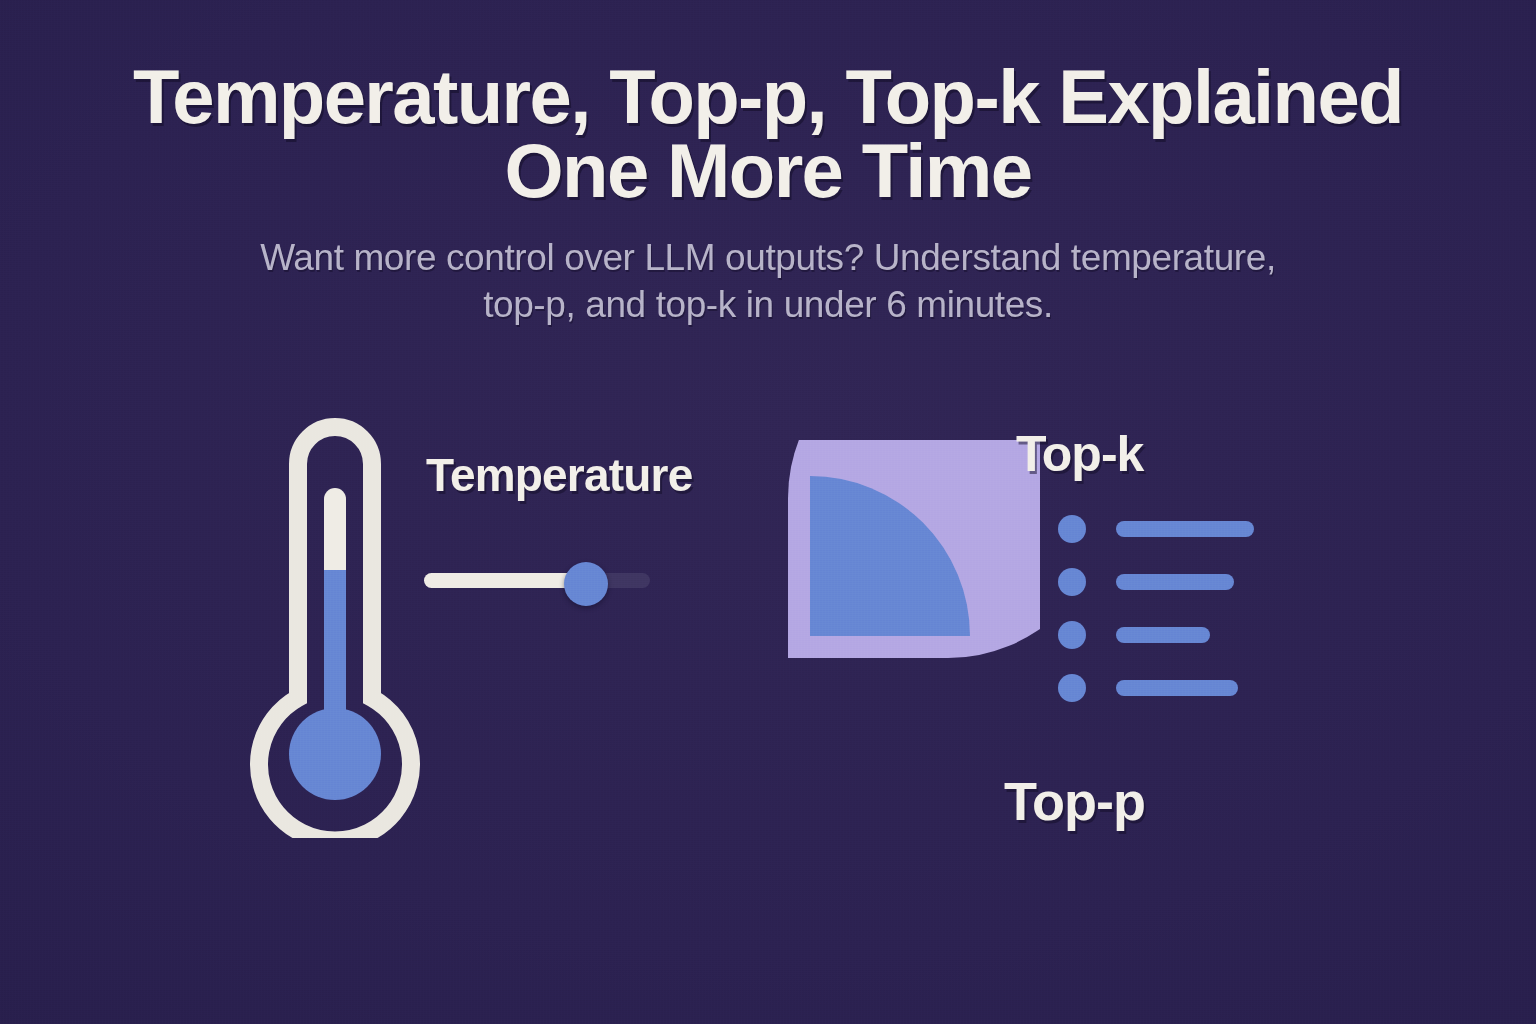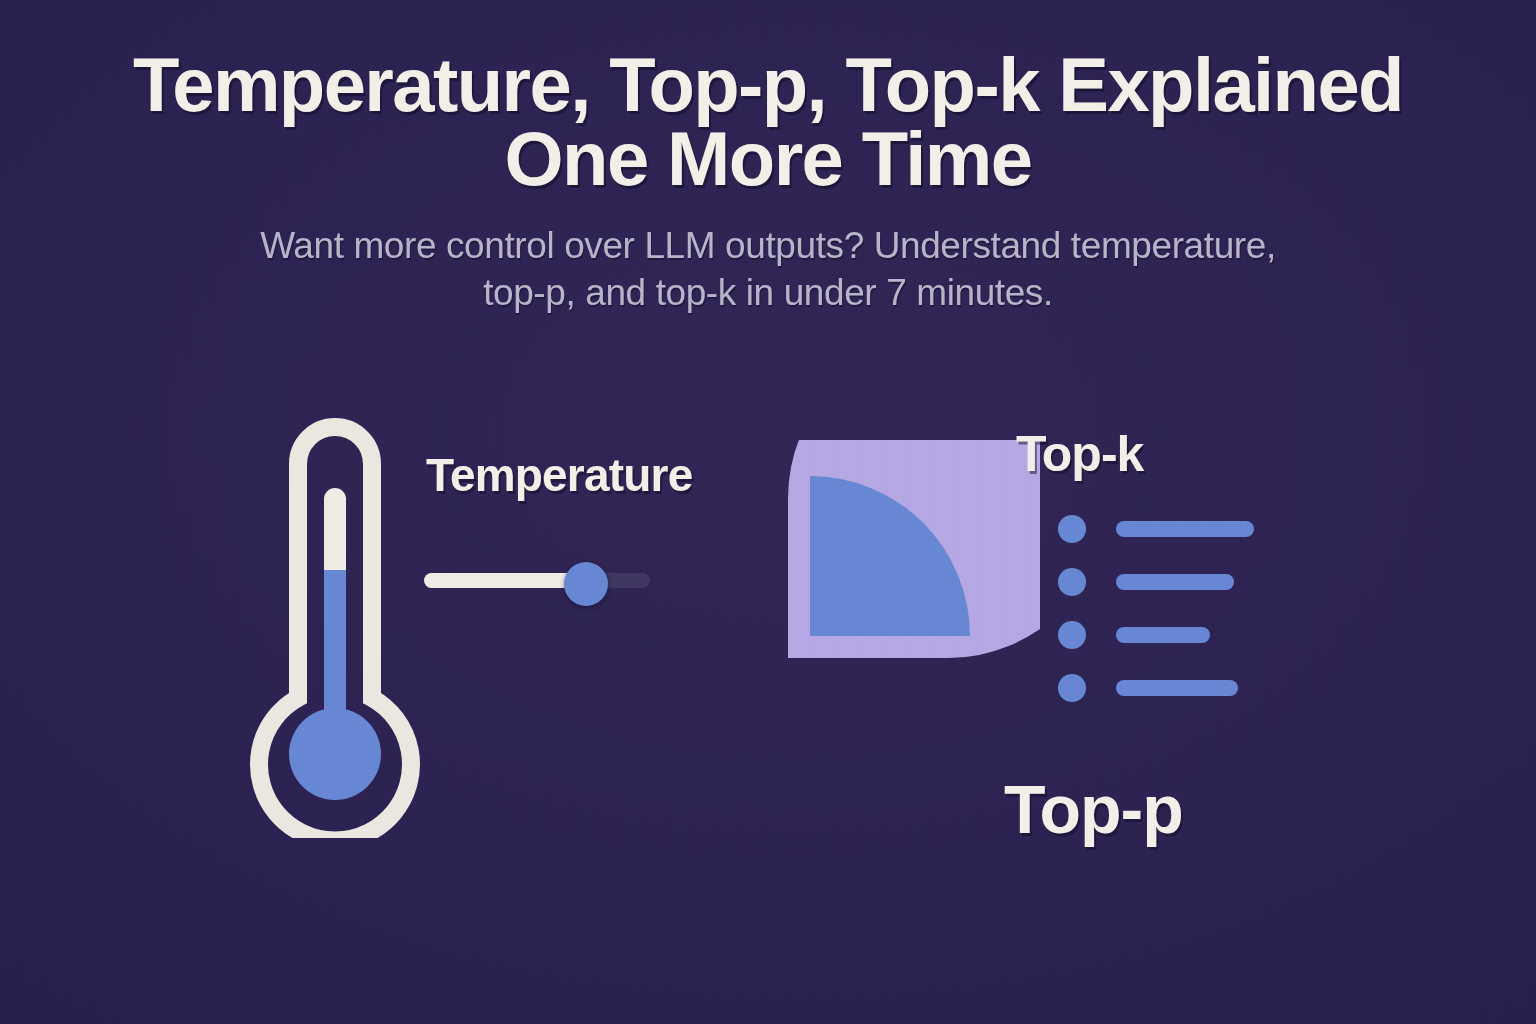--- a/index.html
+++ b/index.html
@@ -40,21 +40,21 @@
   
   #headline-block {
     position: absolute;
     top: 48px;
     left: 0;
     width: 1536px;
     text-align: center;
   }
 
   #title {
-    margin: 0;
+    margin: 12px;
     color: #f2efe9;
     font-size: 76px;
     line-height: 0.98;
     font-weight: 700;
     letter-spacing: -1.6px;
     text-shadow: 2px 3px 0 rgba(18,12,38,0.55);
     padding: 0 120px;
   }
 
   #subtitle {
@@ -179,35 +179,35 @@
     text-shadow: 2px 3px 0 rgba(18,12,38,0.5);
     white-space: nowrap;
     margin-top: 7px;
   }
 
   #topp-label {
     position: absolute;
     left: 1004px;
     top: 770px;
     color: #f2efe9;
-    font-size: 68px;
+    font-size: 54px;
     font-weight: 700;
     letter-spacing: -1px;
     text-shadow: 2px 3px 0 rgba(18,12,38,0.5);
     white-space: nowrap;
   }
 </style>
 </head>
 <body>
 
 <div id="poster">
 
   <div id="headline-block">
     <h1 id="title">Temperature, Top-p, Top-k Explained One More Time</h1>
-    <p id="subtitle">Want more control over LLM outputs? Understand temperature, top-p, and top-k in under 7 minutes.</p>
+    <p id="subtitle">Want more control over LLM outputs? Understand temperature, top-p, and top-k in under 6 minutes.</p>
   </div>
 
   <div id="graphics">
 
     <div id="thermometer-group">
       <svg width="178" height="440" viewBox="0 0 178 440">
 
         <path d="M 52 66 A 37 37 0 0 1 126 66 L 126 300
                  A 76 76 0 1 1 52 300 Z" fill="none" stroke="#eae7e0" stroke-width="18"></path>
 

